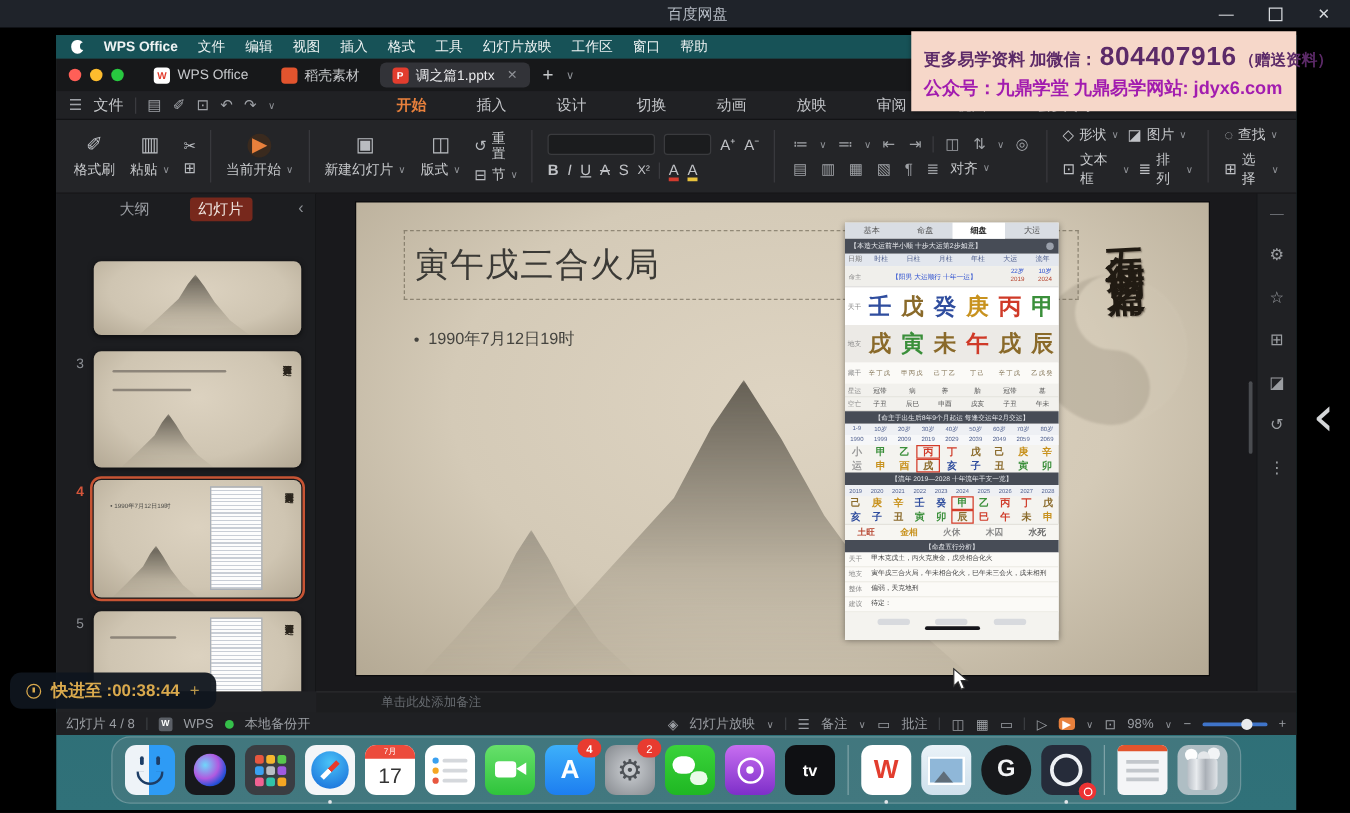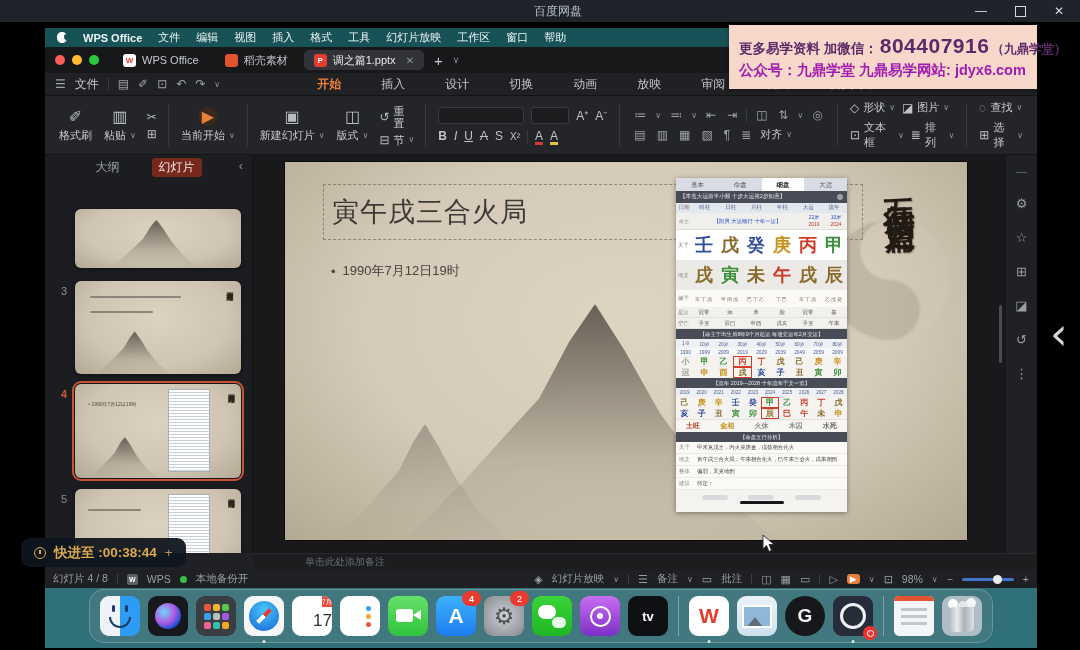--- a/index.html
+++ b/index.html
@@ -151,21 +151,21 @@
   .sico{font-size:11px;color:#9b9ea3;}
   .sico.orangebox{background:#e8803c;color:#fff;border-radius:3px;padding:0 3px;font-size:9px;}
   .spacer{flex:1;}
   .track{width:52px;height:3px;background:#3f74c9;border-radius:2px;position:relative;}
   .knob{position:absolute;left:60%;top:-3px;width:9px;height:9px;border-radius:50%;background:#e8eaec;}
   .wpslogo-s{width:11px;height:11px;border-radius:2px;background:#5b5f66;color:#fff;font-size:7px;font-weight:bold;display:flex;align-items:center;justify-content:center;}
   
   .dockwrap{position:absolute;left:0;top:560px;width:992px;height:60px;}
   .dock{position:absolute;left:50%;transform:translateX(-50%);bottom:5px;height:52px;background:rgba(86,128,133,.48);
         border:1px solid rgba(255,255,255,.22);border-radius:15px;display:flex;align-items:center;gap:8px;padding:0 10px;}
-  .ditem{width:40px;height:40px;border-radius:9px;position:relative;flex:0 0 auto;align-items:flex-end;}
+  .ditem{width:40px;height:40px;border-radius:9px;position:relative;flex:0 0 auto;}
   .ditem .badge{position:absolute;top:-5px;right:-5px;min-width:15px;height:15px;border-radius:8px;background:#e83b30;color:#fff;
                 font-size:9px;display:flex;align-items:center;justify-content:center;padding:0 2px;z-index:3;}
   .rundot{position:absolute;left:50%;transform:translateX(-50%);bottom:-7px;width:3px;height:3px;border-radius:50%;background:#e2e6e9;}
   .dsep{width:1px;height:40px;background:rgba(255,255,255,.32);margin:0 2px;flex:0 0 auto;}
   .i-finder{background:linear-gradient(90deg,#eef3f8 0 49%,#2e9bf5 49% 100%);overflow:hidden;}
   .i-finder .smile{position:absolute;left:9px;bottom:8px;width:22px;height:11px;border:2px solid #1d3d66;border-top:none;border-radius:0 0 12px 12px;box-sizing:border-box;}
   .i-finder .eyes{position:absolute;left:12px;top:9px;width:3px;height:7px;background:#1d3d66;border-radius:2px;box-shadow:13px 0 0 #1d3d66;}
   .i-siri{background:#17181c;}
   .i-siri .orb{position:absolute;left:7px;top:7px;width:26px;height:26px;border-radius:50%;
                background:radial-gradient(circle at 35% 35%,#6fd7fa,#b05ae0 45%,#2450d8 72%,#0a0a14 100%);}
@@ -208,21 +208,21 @@
   .i-doc .dl{position:absolute;left:7px;top:12px;width:26px;height:3px;background:#c3c7cc;box-shadow:0 7px 0 #c3c7cc,0 14px 0 #c3c7cc;}
   .i-trash{background:rgba(203,208,214,.8);}
   .i-trash .pap{position:absolute;left:6px;top:3px;width:10px;height:10px;background:#fdfdfd;border-radius:50%;box-shadow:10px 2px 0 #e4e7ea,18px -1px 0 #f2f4f6;}
   .i-trash .body{position:absolute;left:8px;top:11px;right:8px;bottom:4px;background:linear-gradient(90deg,#b9bfc6,#e8ebee 30%,#aab0b7 60%,#dfe3e7);border-radius:3px 3px 5px 5px;}
   
   .banner{position:absolute;left:729px;top:25px;width:308px;height:64px;background:#f6d7c9;display:flex;flex-direction:column;justify-content:center;gap:3px;padding:0 10px;box-sizing:border-box;box-shadow:0 1px 4px rgba(0,0,0,.4);}
   .banner .l1{color:#5c2a68;font-weight:bold;font-size:13.5px;display:flex;align-items:baseline;gap:2px;white-space:nowrap;}
   .banner .l1 .phone{font-size:21px;letter-spacing:.5px;}
   .banner .l1 .suffix{font-size:12.5px;}
   .banner .l2{color:#a21caf;font-weight:bold;font-size:14.5px;white-space:nowrap;}
-  .seek{position:absolute;left:21px;top:538px;height:29px;background:rgba(15,21,30,.94);border-radius:9px;display:flex;align-items:center;gap:8px;padding:0 13px;color:#d9a94d;font-size:13.5px;font-weight:bold;}
+  .seek{position:absolute;left:8px;top:538px;height:29px;background:rgba(15,21,30,.94);border-radius:9px;display:flex;align-items:center;gap:8px;padding:0 13px;color:#d9a94d;font-size:13.5px;font-weight:bold;}
   .clockic{width:12px;height:12px;border:1.5px solid #d9a94d;border-radius:50%;position:relative;box-sizing:border-box;}
   .clockic::after{content:"";position:absolute;left:4px;top:2px;width:1.5px;height:4px;background:#d9a94d;}
   .seek .plus{color:#b8964a;font-weight:normal;}
   .chev{position:absolute;left:1050px;top:312px;color:#eceef0;font-size:44px;line-height:44px;opacity:.9;font-family:"DejaVu Sans",sans-serif;}
   .cursor{position:absolute;left:762px;top:534px;z-index:9;}
 </style>
 </head>
 <body>
 
 <div class="stage">
@@ -793,21 +793,21 @@
             <span class="body"></span>
           </div>
       </div>
     </div>
   </div>
 
   <div class="banner">
     <div class="l1">
       <span>更多易学资料 加微信：</span>
       <span class="phone">804407916</span>
-      <span class="suffix">（九鼎学堂）</span>
+      <span class="suffix">（赠送资料）</span>
     </div>
     <div class="l2">公众号：九鼎学堂 九鼎易学网站: jdyx6.com</div>
   </div>
 
   <div class="seek">
     <span class="clockic"></span>
     <span>快进至 :00:38:44</span>
     <span class="plus">+</span>
   </div>
 

